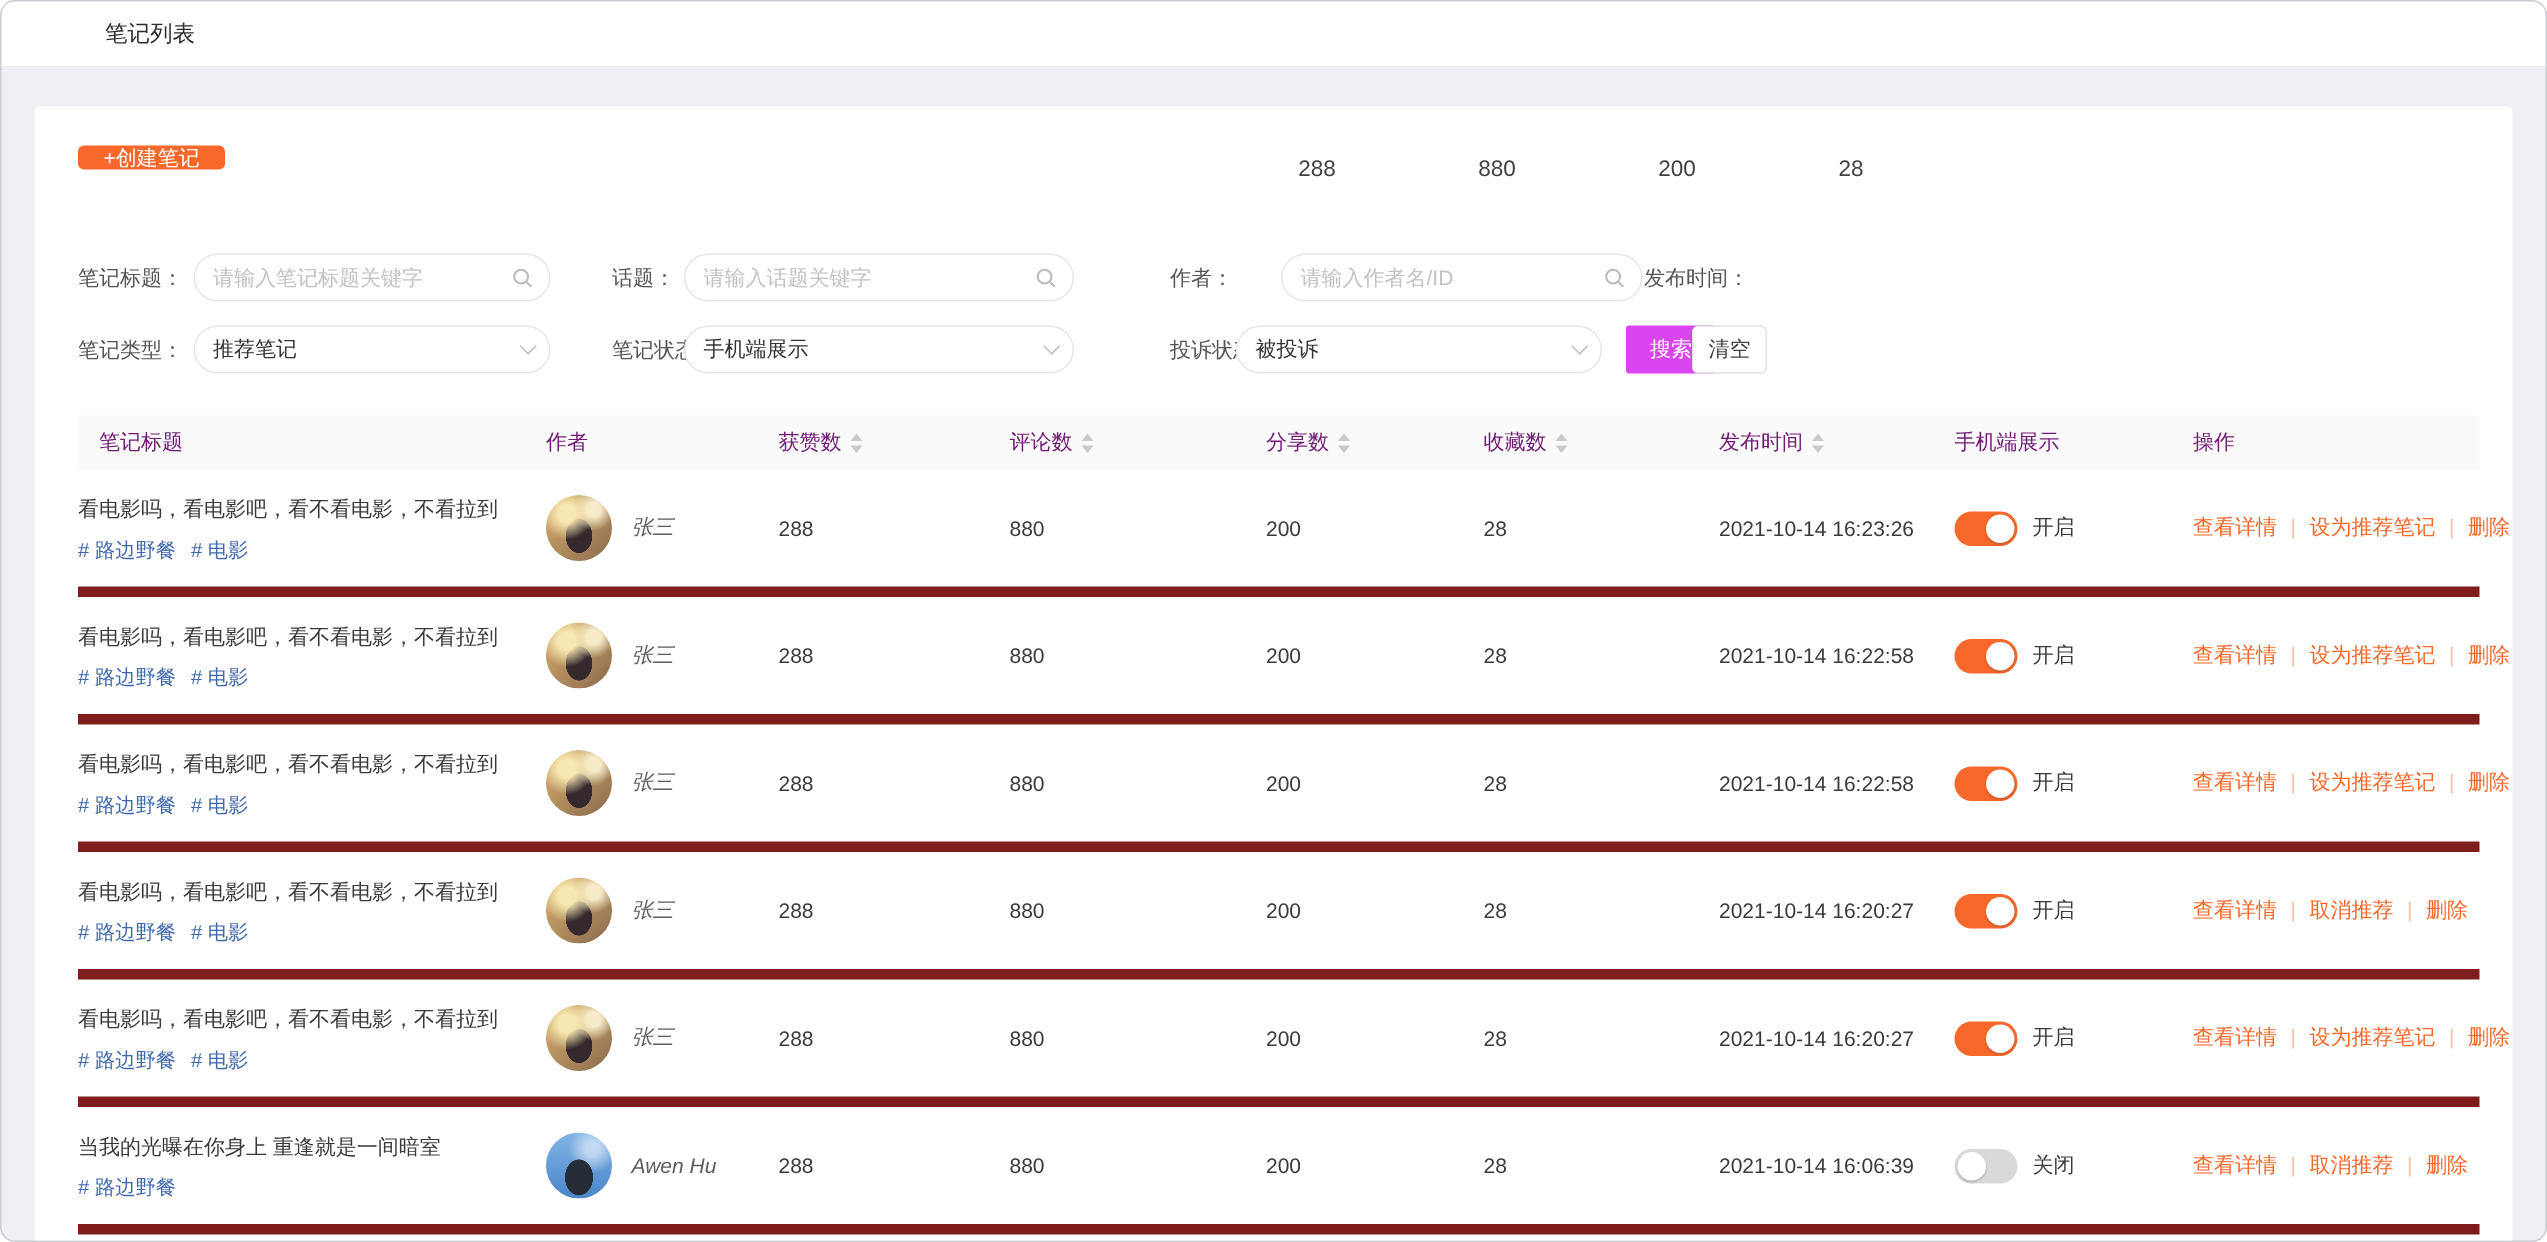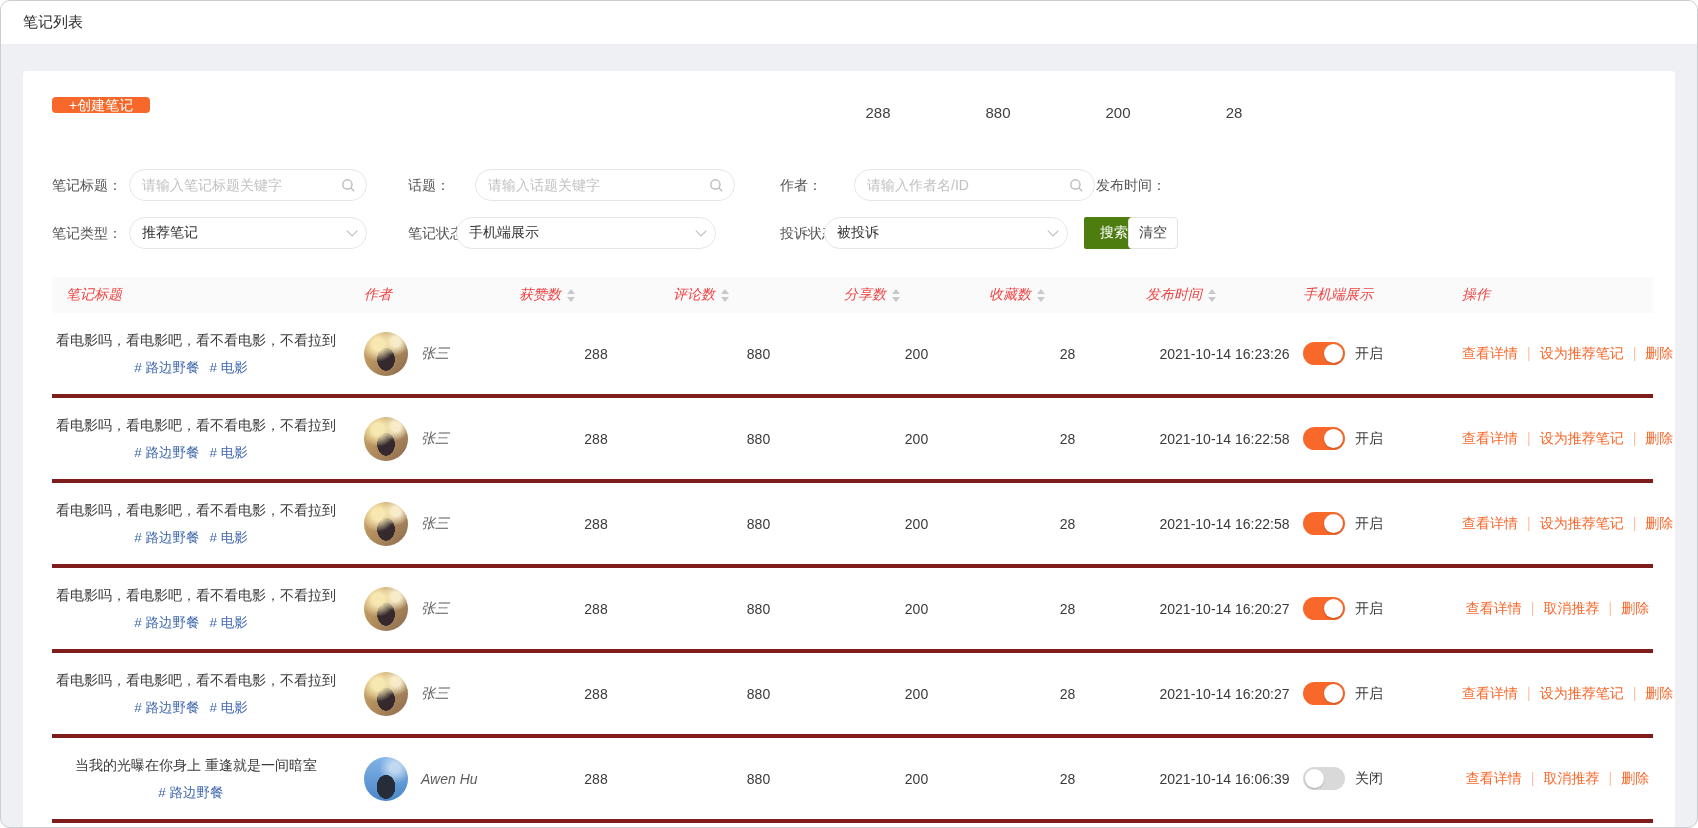--- a/index.html
+++ b/index.html
@@ -10,21 +10,21 @@
   }
   .frame {
     width:1698px; height:828px; background:#eef0f3;
     border:1px solid #c9ccd1; border-radius:10px; overflow:hidden;
   }
   
   .topbar {
     height:44px; background:#fff; display:flex; align-items:center;
     padding-left:22px; border-bottom:1px solid #ededed;
   }
-  .topbar .page-title { font-size:15px; color:#2b2b2b; }
+  .topbar .page-title { font-size:15px; color:#2b2b2b;margin-left:47px; }
   
   .card {
     margin:26px 22px 0 22px; background:#fff; border-radius:4px;
     height:758px; padding:0 22px 0 29px; position:relative;
   }
   
   .toolbar { position:relative; height:94px; }
   .btn-create {
     position:absolute; left:0; top:26px; height:16px; padding:0 17px;
     background:#f8682b; color:#fff; border:none; border-radius:4px;
@@ -52,57 +52,57 @@
   .f-box input::placeholder { color:#c2c2c2; }
   .f-box .box-icon { flex:0 0 auto; margin-right:10px; display:flex; align-items:center; }
   .select-box { padding:0 10px 0 12px; justify-content:space-between; cursor:pointer; }
   .select-value { color:#333; }
   .chevron {
     width:8px; height:8px; border-right:1.5px solid #b8bcc2; border-bottom:1.5px solid #b8bcc2;
     transform:rotate(45deg) translateY(-3px); margin-right:2px;
   }
   
   .r1 .g1-label { left:0; }        .r1 .g1-box { left:77px;  width:238px; }
-  .r1 .g2-label { left:356px; }    .r1 .g2-box { left:423px; width:260px; }
+  .r1 .g2-label { left:356px; }    .r1 .g2-box { left:404px; width:260px; }
   .r1 .g3-label { left:728px; }    .r1 .g3-box { left:802px; width:241px; }
   .r1 .g4-label { left:1044px; }   .r1 .g4-box { left:1120px; width:240px; }
   
   .r2 .g1-label { left:0; }        .r2 .g1-box { left:77px;  width:238px; }
   .r2 .g2-label { left:356px; }    .r2 .g2-box { left:404px; width:260px; }
   .r2 .g3-label { left:728px; }    .r2 .g3-box { left:772px; width:244px; }
   .btn-search {
     position:absolute; left:1032px; top:0; height:32px; width:60px;
-    background:#4d7c0f; color:#fff; border:none; border-radius:2px;
+    background:#d946ef; color:#fff; border:none; border-radius:2px;
     font-size:14px; cursor:pointer; font-family:Liberation Serif, serif;
   }
   .btn-clear {
     position:absolute; left:1076px; top:0; height:32px; width:50px;
     background:#fff; color:#444; border:1px solid #e3e3e3; border-radius:4px;
     font-size:14px; cursor:pointer; font-family:inherit;
   }
   
   .table { margin-top:28px; }
   .thead, .trow {
     display:grid;
     grid-template-columns:312px 155px 154px 171px 145px 157px 157px 159px 1fr;
     align-items:center;
   }
-  .thead { background:#fafafa; height:36px; color:#ef4444;font-style:italic; }
+  .thead { background:#fafafa; height:36px; color:#701a75; }
   .thead .hcell { display:flex; align-items:center; gap:6px; padding-left:0; }
   .thead .hcell:first-child { padding-left:14px; }
   .sorter { display:inline-flex; flex-direction:column; gap:3px; cursor:pointer; }
   .sorter .up {
     width:0; height:0; border-left:4px solid transparent; border-right:4px solid transparent;
     border-bottom:5px solid #c8c9cc;
   }
   .sorter .down {
     width:0; height:0; border-left:4px solid transparent; border-right:4px solid transparent;
     border-top:5px solid #c8c9cc;
   }
-  .trow { height:85px; border-bottom:4px solid #7f1d1d;text-align:center; }
+  .trow { height:85px; border-bottom:7px solid #7f1d1d; }
   .c-title { padding-right:24px; }
   .note-title { color:#3a3a3a; line-height:20px; }
   .note-tags { margin-top:9px; }
   .note-tags .tag { color:#4068ae; text-decoration:none; margin-right:10px; cursor:pointer; font-size:13.5px; }
   .c-author { display:flex; align-items:center; gap:13px;font-style:italic; }
   .avatar { width:44px; height:44px; border-radius:50%; flex:0 0 auto; position:relative; overflow:hidden; }
   .avatar-warm { background:
       radial-gradient(circle at 32% 28%, rgba(250,235,180,.95) 0 14%, transparent 40%),
       radial-gradient(circle at 72% 22%, rgba(255,246,214,.9) 0 10%, transparent 30%),
       radial-gradient(ellipse 34% 44% at 50% 62%, #35292e 0 58%, transparent 60%),

